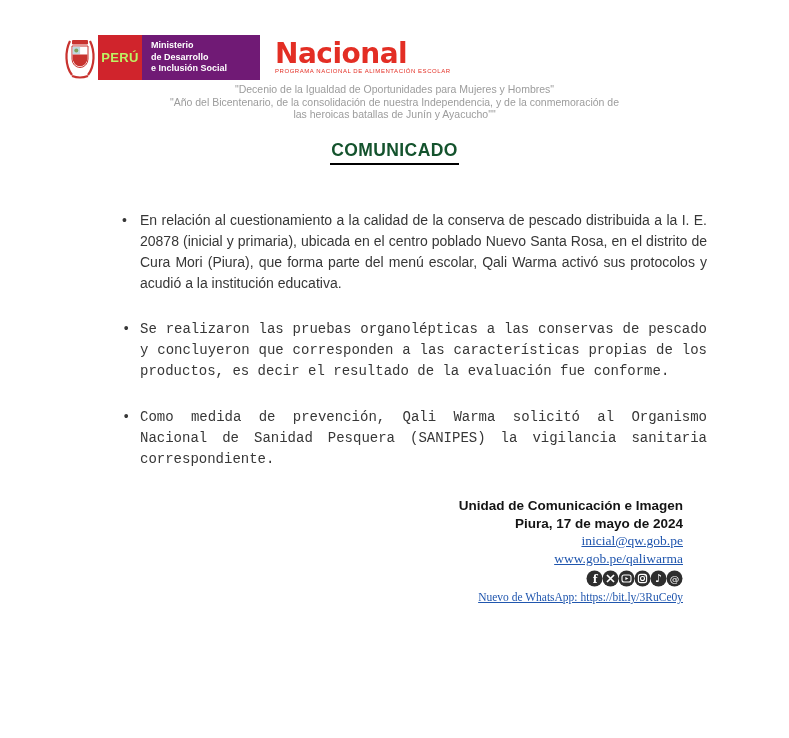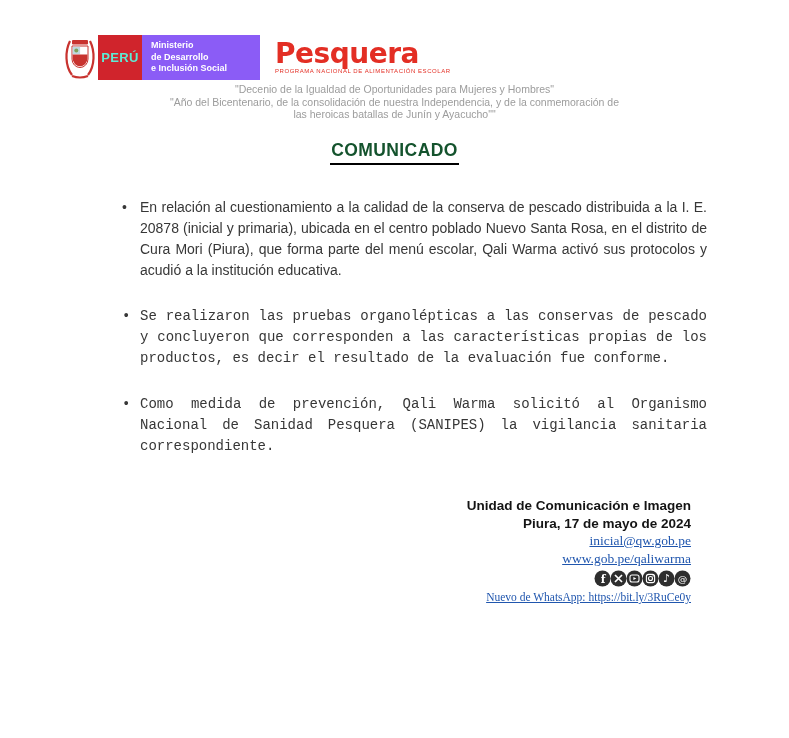--- a/index.html
+++ b/index.html
@@ -12,26 +12,26 @@
     overflow:hidden;
   }
 
   
   .header {
     position:absolute; left:61px; top:35px; height:45px;
     display:flex; align-items:stretch;
   }
   .coat { width:37px; display:flex; align-items:center; justify-content:center; }
   .peru-box {
-    width:44px; background:#D0242C; color:#5eead4;
+    width:44px; background:#D0242C; color:#bef264;
     display:flex; align-items:center; justify-content:center;
     font-weight:bold; font-size:13px; letter-spacing:0.3px;
   }
   .ministry-box {
-    width:118px; background:#8b5cf6; color:#fff;
+    width:118px; background:#701a75; color:#fff;
     display:flex; flex-direction:column; justify-content:center;
     padding-left:9px; font-size:9px; line-height:11.5px; font-weight:bold;
   }
   .qw { margin-left:15px; display:flex; flex-direction:column; justify-content:center; }
   .qw-name {
     color:#E32E24; font-weight:bold; font-size:28px; line-height:26px;
     letter-spacing:-0.5px; font-family:"DejaVu Sans", sans-serif;
   }
   .qw-tag { color:#E32E24; font-size:6px; letter-spacing:0.55px; margin-top:1px; white-space:nowrap; }
 
@@ -42,33 +42,33 @@
   }
 
   
   .title-wrap { position:absolute; top:140px; left:0; width:100%; text-align:center; }
   .title-wrap span {
     display:inline-block; font-size:17.5px; font-weight:bold; color:#14532d;
     letter-spacing:0.4px; border-bottom:2.5px solid #000; padding:0 1px 2px 1px;
   }
 
   
-  .bullets { position:absolute; left:118px; top:197px; width:589px; }
+  .bullets { position:absolute; left:118px; top:210px; width:589px; }
   .bullet {
     position:relative; padding-left:22px;
     text-align:justify; font-size:14px; line-height:21px; color:#373737;
   }
   .bullet::before {
     content:"\2022"; position:absolute; left:4px; top:0;
     font-size:14px; color:#373737;
   }
   .bullet + .bullet { margin-top:25px;font-family:Liberation Mono, monospace; }
 
   
-  .footer { position:absolute; top:497px; right:98px; text-align:right; }
+  .footer { position:absolute; top:497px; right:106px; text-align:right; }
   .f-bold { font-weight:bold; font-size:13.5px; line-height:17.5px; color:#141414; }
   a.f-link {
     display:block; font-family:"Liberation Serif", serif;
     font-size:13.5px; line-height:17.5px;
     color:#2056AE; text-decoration:underline;
   }
   .icons-row {
     margin-top:3px; height:17px;
     display:flex; justify-content:flex-end; align-items:center;
   }
@@ -99,21 +99,21 @@
     </div>
     <div class="peru-box">
       <span>PERÚ</span>
     </div>
     <div class="ministry-box">
       <span>Ministerio</span>
       <span>de Desarrollo</span>
       <span>e Inclusión Social</span>
     </div>
     <div class="qw">
-      <div class="qw-name">Pesquera</div>
+      <div class="qw-name">Nacional</div>
       <div class="qw-tag">PROGRAMA NACIONAL DE ALIMENTACIÓN ESCOLAR</div>
     </div>
   </div>
 
   <div class="quotes">
     <div>"Decenio de la Igualdad de Oportunidades para Mujeres y Hombres"</div>
     <div>"Año del Bicentenario, de la consolidación de nuestra Independencia, y de la conmemoración de</div>
     <div>las heroicas batallas de Junín y Ayacucho""</div>
   </div>
 

